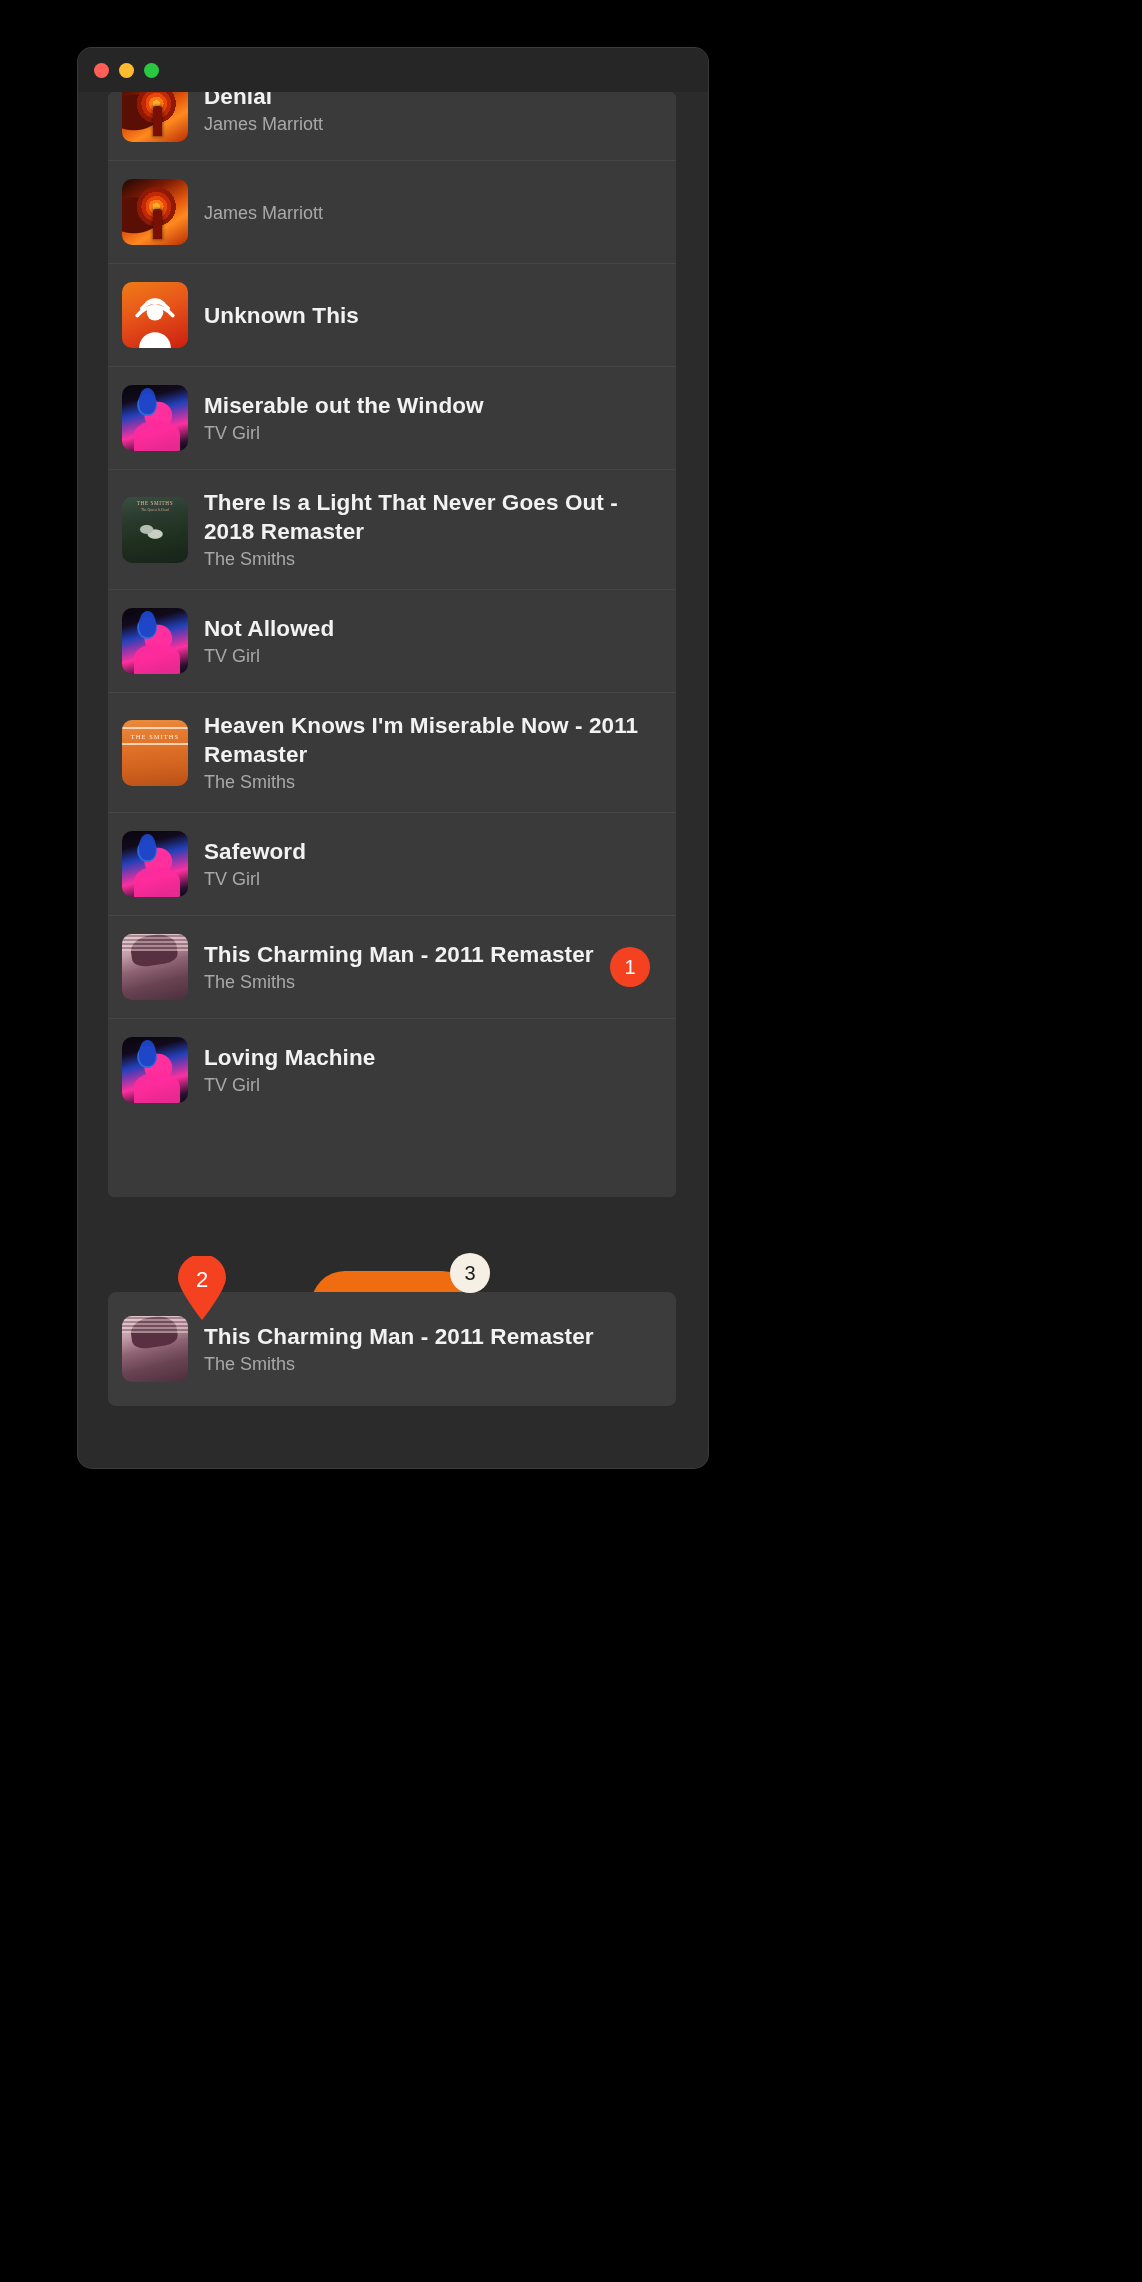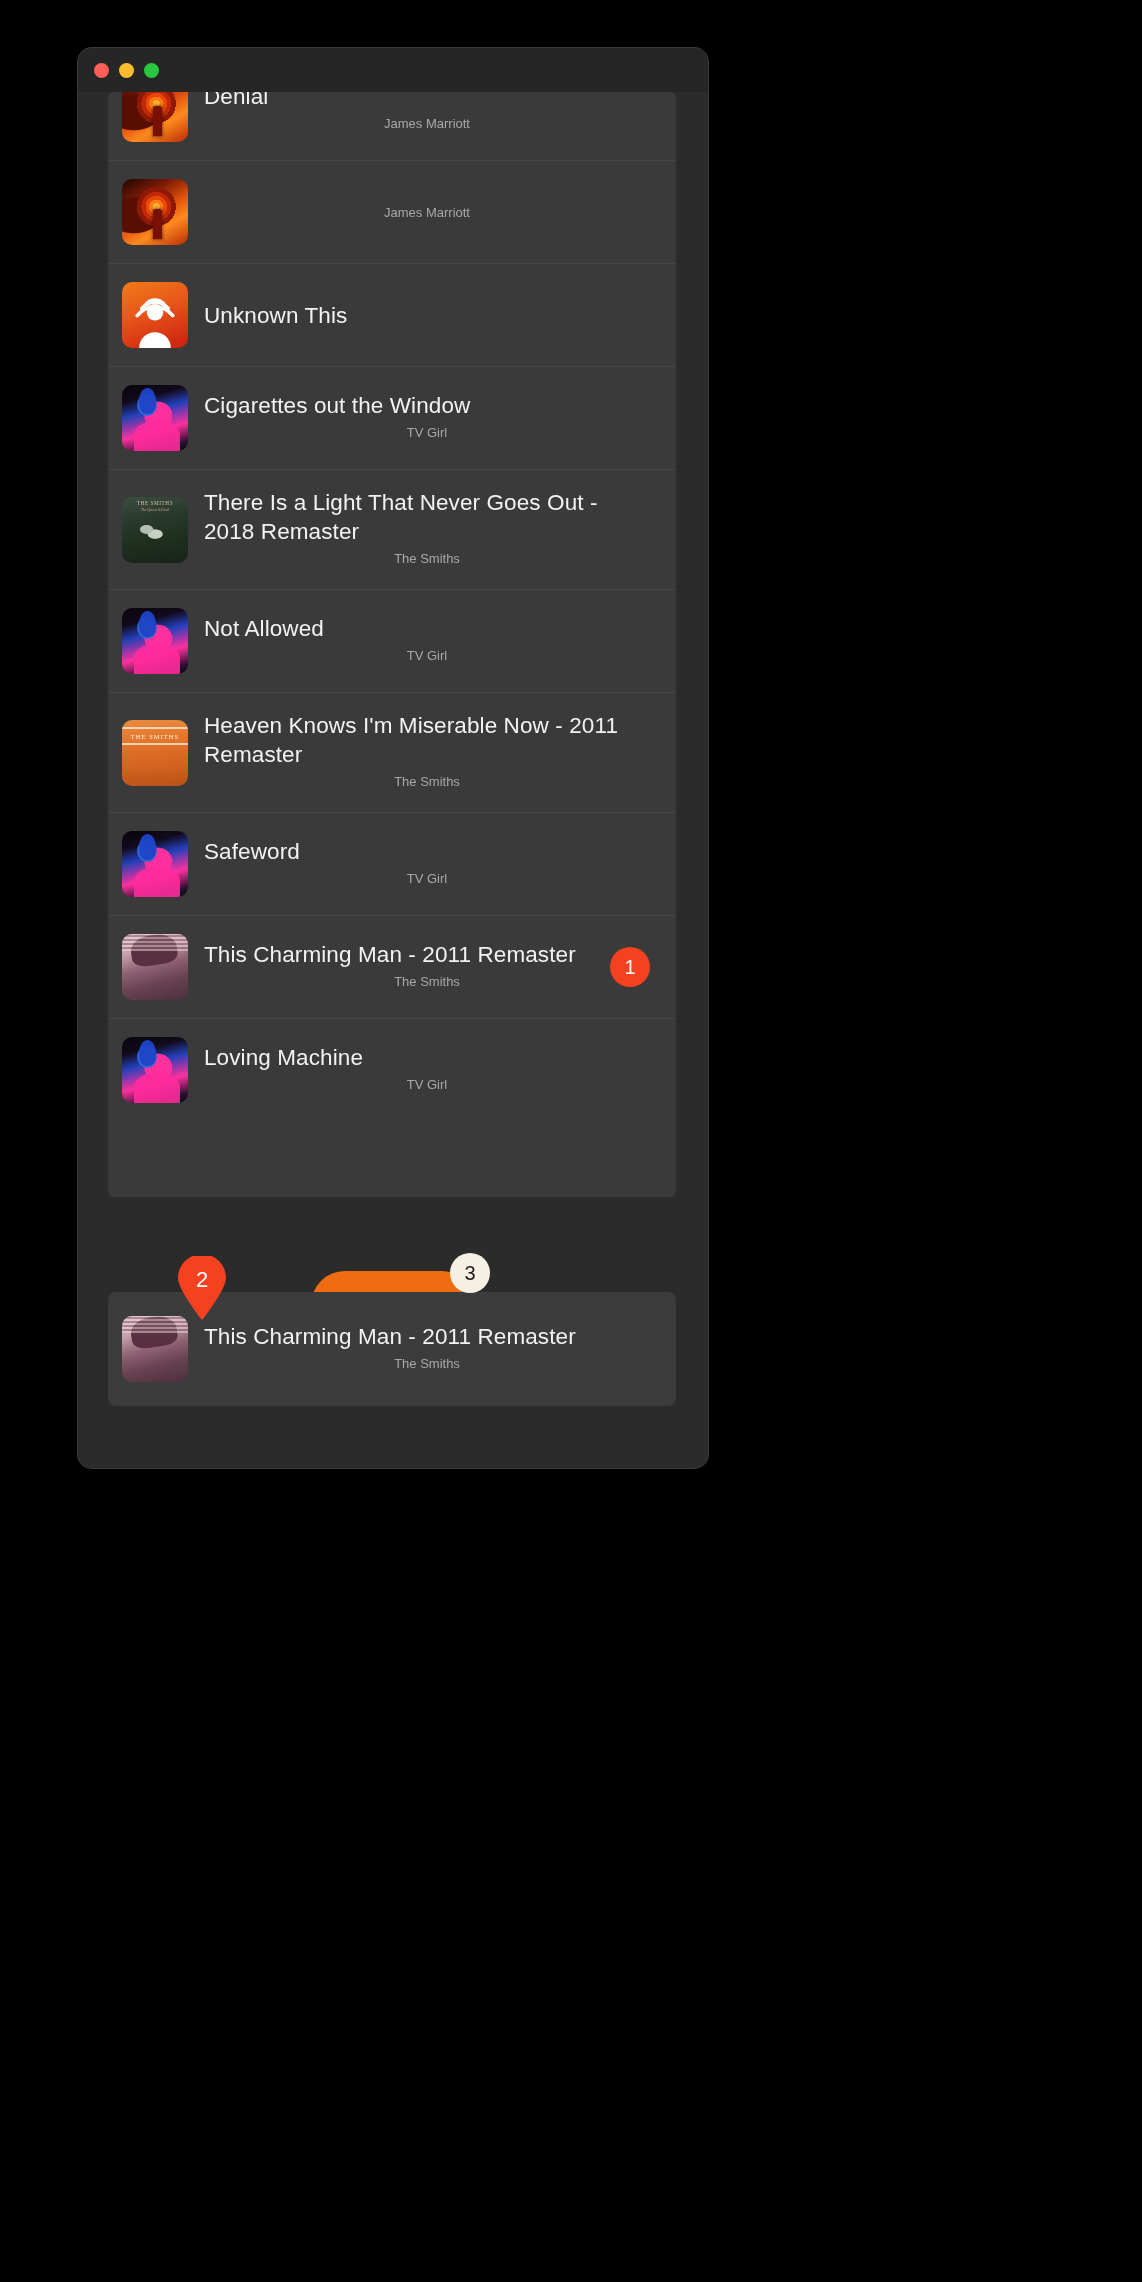--- a/index.html
+++ b/index.html
@@ -26,23 +26,23 @@
 
   .row { position:relative; display:flex; align-items:center;
     padding:18px 16px 18px 14px; border-bottom:1px solid #454545;
     background:#3a3a3a; min-height:90px; }
   .row:last-child { border-bottom:none; }
 
   .art { width:66px; height:66px; border-radius:10px; flex:0 0 66px;
     margin-right:16px; overflow:hidden; position:relative; background:#222; }
 
   .meta { flex:1 1 auto; min-width:0; padding-right:10px; }
-  .title { color:#f2f2f2; font-size:22.5px; line-height:29px; font-weight:400;
+  .title { color:#f2f2f2; font-size:22.5px; line-height:29px; font-weight:700;
     letter-spacing:0.1px; }
-  .artist { color:#a8a8a8; font-size:13px; line-height:24px; margin-top:1px;text-align:center; }
+  .artist { color:#a8a8a8; font-size:18px; line-height:24px; margin-top:1px; }
 
   
   #listwrap .row.clipped { margin-top:-34px; }
 
   
   .art-marriott {
     background:
       radial-gradient(circle at 52% 42%, #ffb32e 0 7%, #ff7a14 7% 14%, #e8490b 14% 21%, #c02806 21% 29%, #8e1a06 29% 38%, transparent 38%),
       radial-gradient(ellipse at 18% 55%, #5a0f05 0 34%, transparent 36%),
       linear-gradient(150deg,#1c0603 0%,#7d1b05 28%,#e2540c 52%,#ff8a1f 70%,#b82c06 100%);
@@ -177,21 +177,21 @@
   <path d="M26 100 A24 24 0 0 1 74 100 Z" fill="#ffffff"></path>
 </svg>
           </div>
           <div class="meta">
             <div class="title">Unknown This</div>
           </div>
         </div>
         <div class="row">
           <div class="art art-tvgirl"></div>
           <div class="meta">
-            <div class="title">Cigarettes out the Window</div>
+            <div class="title">Miserable out the Window</div>
             <div class="artist">TV Girl</div>
           </div>
         </div>
         <div class="row">
           <div class="art art-smiths-green">
             <div class="lbl">THE SMITHS</div>
             <div class="lbl2">The Queen Is Dead</div>
           </div>
           <div class="meta">
             <div class="title">There Is a Light That Never Goes Out - 2018 Remaster</div>

